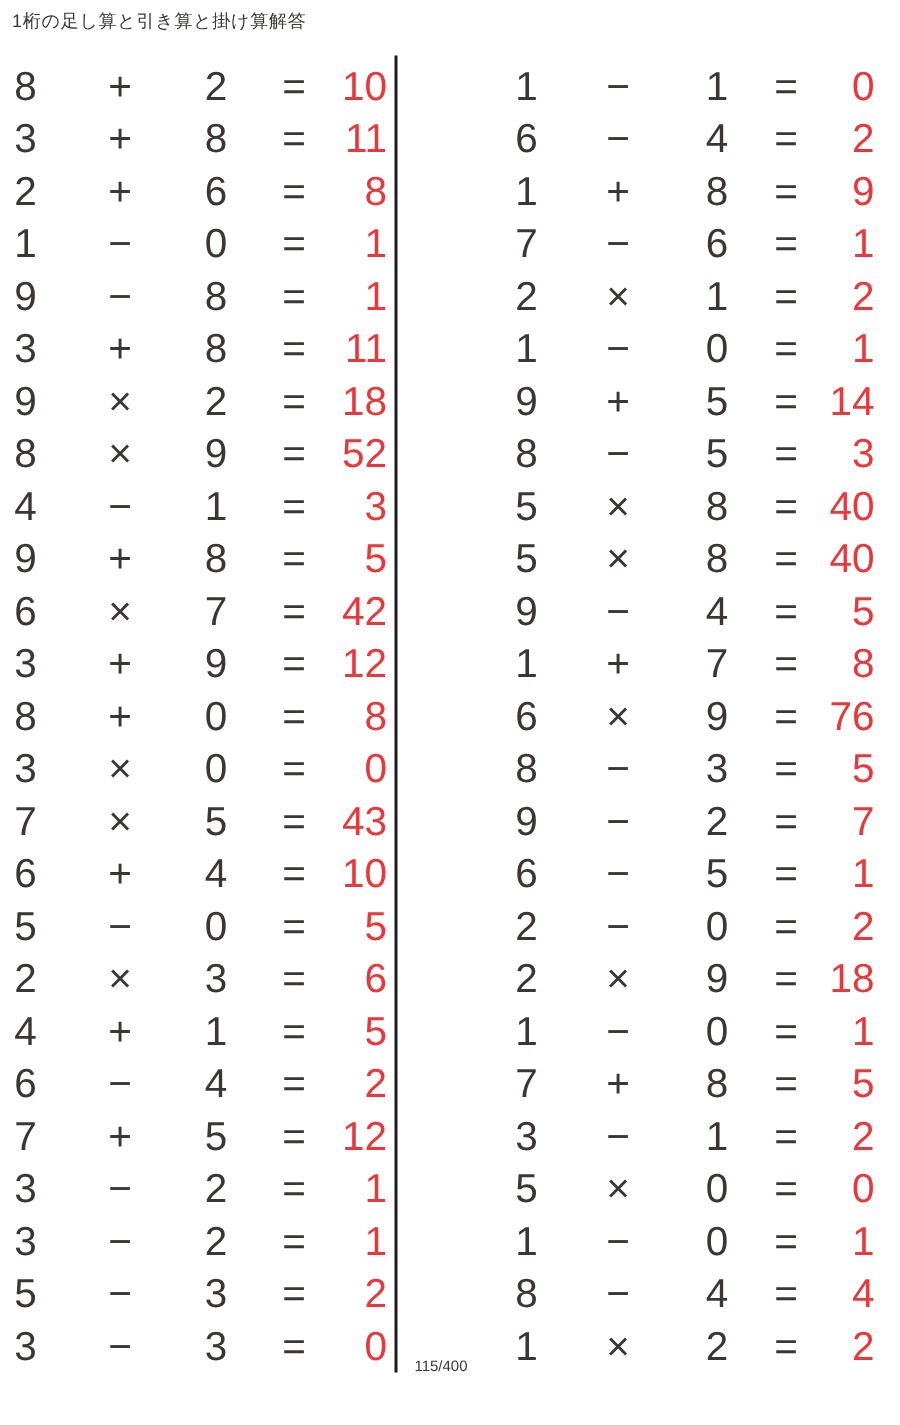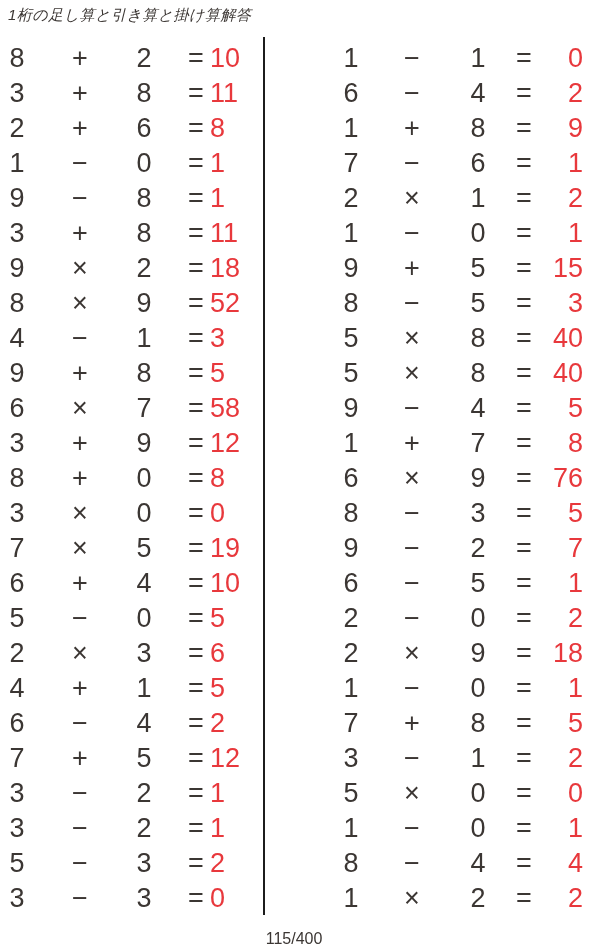--- a/index.html
+++ b/index.html
@@ -8,25 +8,24 @@
     width: 600px;
     height: 950px;
     background: #ffffff;
     font-family: "Liberation Sans", sans-serif;
     overflow: hidden;
   }
   .title {
     position: absolute;
     left: 8px;
     top: 6px;
-    font-size: 15px;
+    font-size: 12px;
     letter-spacing: 0.5px;
     color: var(--text-color, #3b3633);
     white-space: nowrap;
-    font-style: italic;
   }
   .divider {
     position: absolute;
     left: 263px;
     top: 37px;
     width: 2px;
     height: 878px;
     background: var(--divider-color, #1c1c1c);
   }
   .col { position: absolute; top: 40px; }
@@ -41,33 +40,33 @@
     line-height: 1;
     color: var(--text-color, #3b3633);
     text-align: center;
     white-space: nowrap;
   }
   .cell.ans { color: var(--answer-color, #e8383c); }
   .col-left  .c1 { left: 0;     width: 34px; }
   .col-left  .c2 { left: 60px;  width: 40px; }
   .col-left  .c3 { left: 124px; width: 40px; }
   .col-left  .c4 { left: 176px; width: 40px; }
-  .col-left  .c5 { left: 210px; width: 48px; text-align: left; }
+  .col-left  .c5 { left: 210px; width: 48px; text-align: right; }
   .col-right .c1 { left: 70px;  width: 34px; }
   .col-right .c2 { left: 128px; width: 40px; }
   .col-right .c3 { left: 194px; width: 40px; }
   .col-right .c4 { left: 240px; width: 40px; }
   .col-right .c5 { left: 271px; width: 48px; text-align: right; }
   .footer {
     position: absolute;
     left: 0;
-    top: 930px;
+    top: 906px;
     width: 100%;
     height: 20px;
-    font-size: 16px;
+    font-size: 10px;
     color: var(--text-color, #3b3633);
   }
   .page-num {
     position: absolute;
     left: 0;
     width: 588px;
     text-align: center;
     top: 0;
   }
   .credit {
@@ -152,21 +151,21 @@
         <span class="cell c2">+</span>
         <span class="cell c3">8</span>
         <span class="cell c4">=</span>
         <span class="cell c5 ans">5</span>
       </div>
       <div class="row">
         <span class="cell c1">6</span>
         <span class="cell c2">×</span>
         <span class="cell c3">7</span>
         <span class="cell c4">=</span>
-        <span class="cell c5 ans">58</span>
+        <span class="cell c5 ans">42</span>
       </div>
       <div class="row">
         <span class="cell c1">3</span>
         <span class="cell c2">+</span>
         <span class="cell c3">9</span>
         <span class="cell c4">=</span>
         <span class="cell c5 ans">12</span>
       </div>
       <div class="row">
         <span class="cell c1">8</span>
@@ -180,21 +179,21 @@
         <span class="cell c2">×</span>
         <span class="cell c3">0</span>
         <span class="cell c4">=</span>
         <span class="cell c5 ans">0</span>
       </div>
       <div class="row">
         <span class="cell c1">7</span>
         <span class="cell c2">×</span>
         <span class="cell c3">5</span>
         <span class="cell c4">=</span>
-        <span class="cell c5 ans">19</span>
+        <span class="cell c5 ans">43</span>
       </div>
       <div class="row">
         <span class="cell c1">6</span>
         <span class="cell c2">+</span>
         <span class="cell c3">4</span>
         <span class="cell c4">=</span>
         <span class="cell c5 ans">10</span>
       </div>
       <div class="row">
         <span class="cell c1">5</span>
@@ -301,21 +300,21 @@
         <span class="cell c2">−</span>
         <span class="cell c3">0</span>
         <span class="cell c4">=</span>
         <span class="cell c5 ans">1</span>
       </div>
       <div class="row">
         <span class="cell c1">9</span>
         <span class="cell c2">+</span>
         <span class="cell c3">5</span>
         <span class="cell c4">=</span>
-        <span class="cell c5 ans">15</span>
+        <span class="cell c5 ans">14</span>
       </div>
       <div class="row">
         <span class="cell c1">8</span>
         <span class="cell c2">−</span>
         <span class="cell c3">5</span>
         <span class="cell c4">=</span>
         <span class="cell c5 ans">3</span>
       </div>
       <div class="row">
         <span class="cell c1">5</span>

